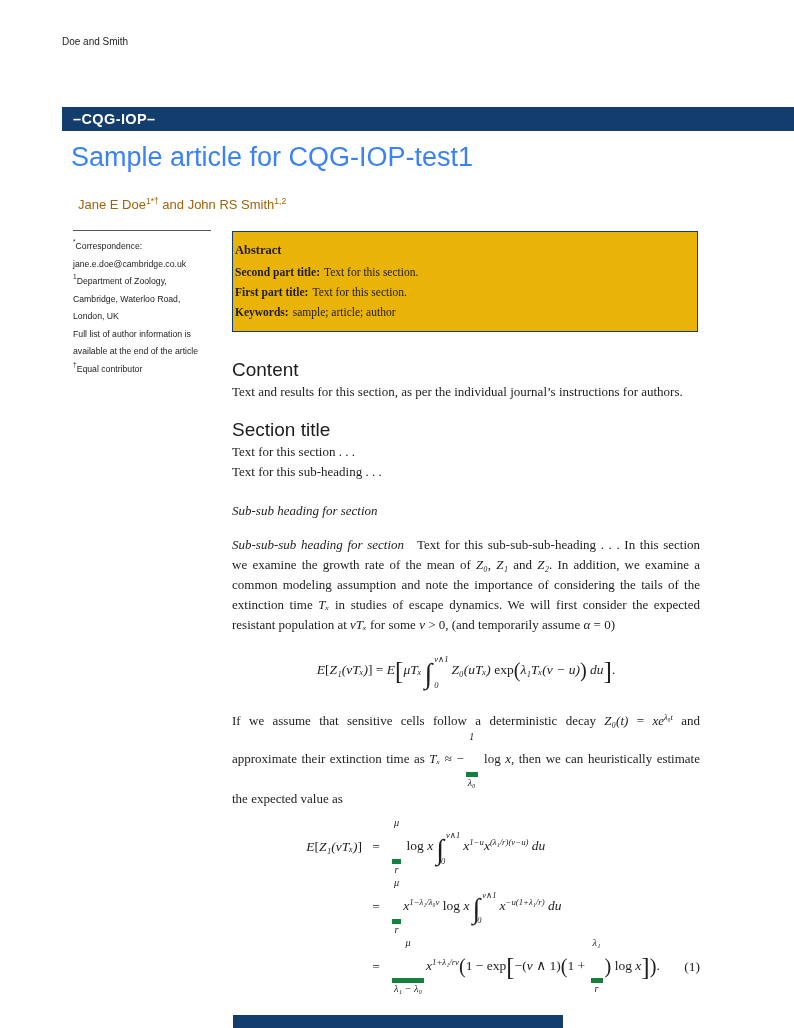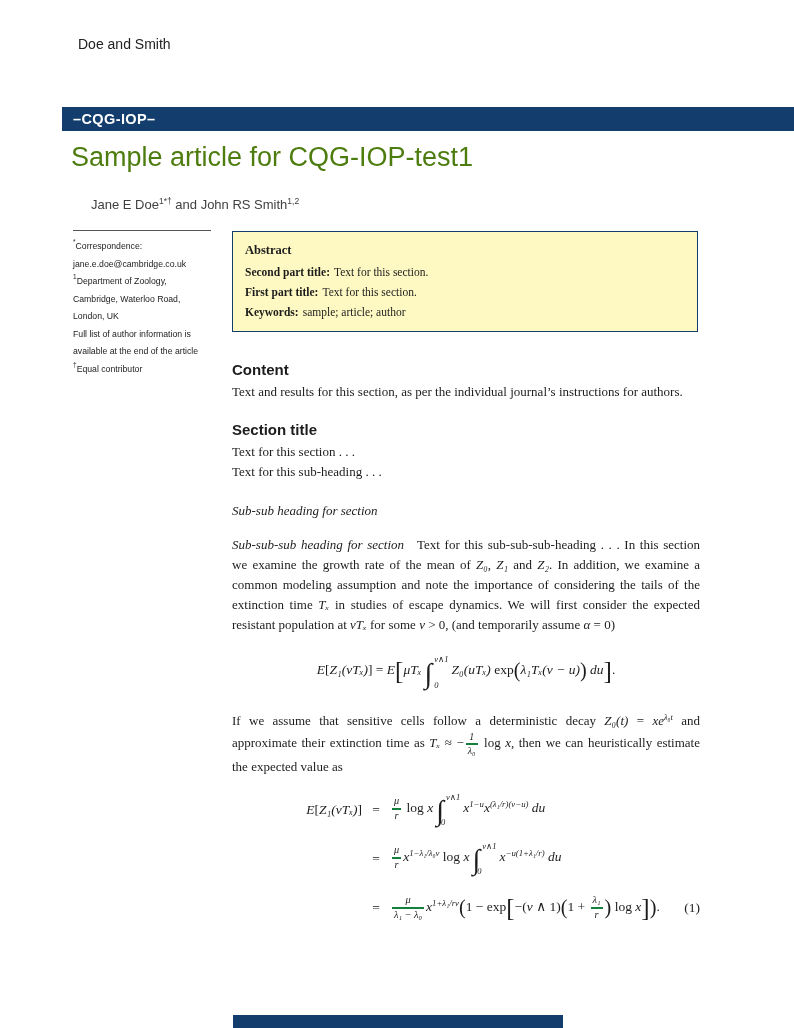--- a/index.html
+++ b/index.html
@@ -7,54 +7,54 @@
     --abstract_border:#123d6d;
     --footer_navy:#123d6d;
   }
   html,body{margin:0;padding:0;background:#ffffff;}
   .page{
     position:relative;width:794px;height:1028px;background:#fff;overflow:hidden;
     font-family:"Liberation Serif","DejaVu Serif",serif;color:#1c1c1c;
   }
   .sans{font-family:"Liberation Sans","DejaVu Sans",sans-serif;}
 
-  .running-head{position:absolute;left:78px;top:36px;font-size:14px;color:#222;}
+  .running-head{position:absolute;left:62px;top:36px;font-size:10px;color:#222;}
 
   .banner{
     position:absolute;left:62px;top:107px;width:790px;height:24px;box-sizing:border-box;
     background:var(--banner_navy);color:#fff;font-weight:bold;font-size:14.5px;
     line-height:24px;padding-left:11px;letter-spacing:.4px;
   }
 
-  .article-title{position:absolute;left:71px;top:142px;font-size:27px;color:#4d7c0f;white-space:nowrap;}
+  .article-title{position:absolute;left:71px;top:142px;font-size:27px;color:#3b82f6;white-space:nowrap;}
 
-  .authors{position:absolute;left:91px;top:196px;font-size:13px;color:#404040;}
+  .authors{position:absolute;left:78px;top:196px;font-size:13px;color:#a16207;}
   .authors sup{font-size:8.5px;vertical-align:0.6em;}
 
   .sidebar{
     position:absolute;left:73px;top:230px;width:152px;
     font-size:8.7px;line-height:13px;color:#222;
   }
   .sidebar .rule{width:138px;border-top:1px solid #555;margin-bottom:4px;}
   .side-line{white-space:nowrap;}
   .side-line sup{font-size:6.5px;vertical-align:0.7em;}
 
   .abstract{
     position:absolute;left:232px;top:231px;width:466px;box-sizing:border-box;
-    border:1.6px solid var(--abstract_border);padding:11px 12px 13px;background:#fef9c3;
+    border:1.6px solid var(--abstract_border);padding:11px 2px 13px;background:#eab308;
   }
   .abs-heading{font-weight:bold;font-size:12.5px;margin:0 0 3px;}
   .abs-row{font-size:11.5px;margin-top:8px;}
   .abs-row .lbl{font-weight:bold;margin-right:4px;}
 
   .content{
     position:absolute;left:232px;top:360px;width:468px;
     font-size:13px;line-height:20px;text-align:justify;
   }
-  .h-main{font-family:"Liberation Sans","DejaVu Sans",sans-serif;font-weight:bold;font-size:15px;
+  .h-main{font-family:"Liberation Sans","DejaVu Sans",sans-serif;font-weight:normal;font-size:19px;
     line-height:20px;margin:0 0 2px;text-align:left;}
   .h-main.gap{margin-top:18px;}
   .h-sub{font-family:"Liberation Sans","DejaVu Sans",sans-serif;font-size:12.5px;line-height:17px;
     margin:21px 0 3px;text-align:left;}
   .h-subsub{font-style:italic;font-size:13px;line-height:17px;margin:20px 0 3px;text-align:left;}
   .para{margin:0;font-family:Liberation Serif, serif;}
   .para5{margin-top:16px;}
   .para6{margin-top:2px;}
 
   
@@ -63,21 +63,21 @@
   .tk-i{font-style:italic;}
   .tk-hi{font-style:italic;}
   .tk-sup{font-size:65%;vertical-align:0.55em;font-style:italic;}
   .tk-int{font-size:210%;font-style:normal;line-height:1;vertical-align:-0.3em;margin:0 0 0 3px;}
   .tk-lim{display:inline-flex;flex-direction:column;justify-content:space-between;height:30px;
     vertical-align:middle;font-size:8.5px;font-style:italic;line-height:1;margin-right:5px;}
   .lim-t{transform:translate(2px,-1px);}
   .lim-b{transform:translate(-3px,3px);}
   .tk-frac{display:inline-flex;flex-direction:column;text-align:center;vertical-align:middle;
     font-size:76%;line-height:1.25;font-style:italic;margin:0 2px;}
-  .fr-d{border-top:2px solid #15803d;padding:0 2px;}
+  .fr-d{border-top:5px solid #15803d;padding:0 2px;margin-top:29px;}
   .fr-n{padding:0 2px;}
   .tk-big{font-size:185%;font-style:normal;line-height:1;vertical-align:-0.2em;}
   .tk-big2{font-size:150%;font-style:normal;line-height:1;vertical-align:-0.15em;}
 
   .eq-display{text-align:center;margin:15px 0 13px;font-size:13.5px;line-height:1;min-height:44px;
     display:flex;align-items:center;justify-content:center;}
   .eq-array{margin-top:8px;font-size:13.5px;}
   .eq-row{display:grid;grid-template-columns:130px 28px 1fr 36px;align-items:center;min-height:49px;line-height:1;}
   .eq-lhs{text-align:right;}
   .eq-rel{text-align:center;}

